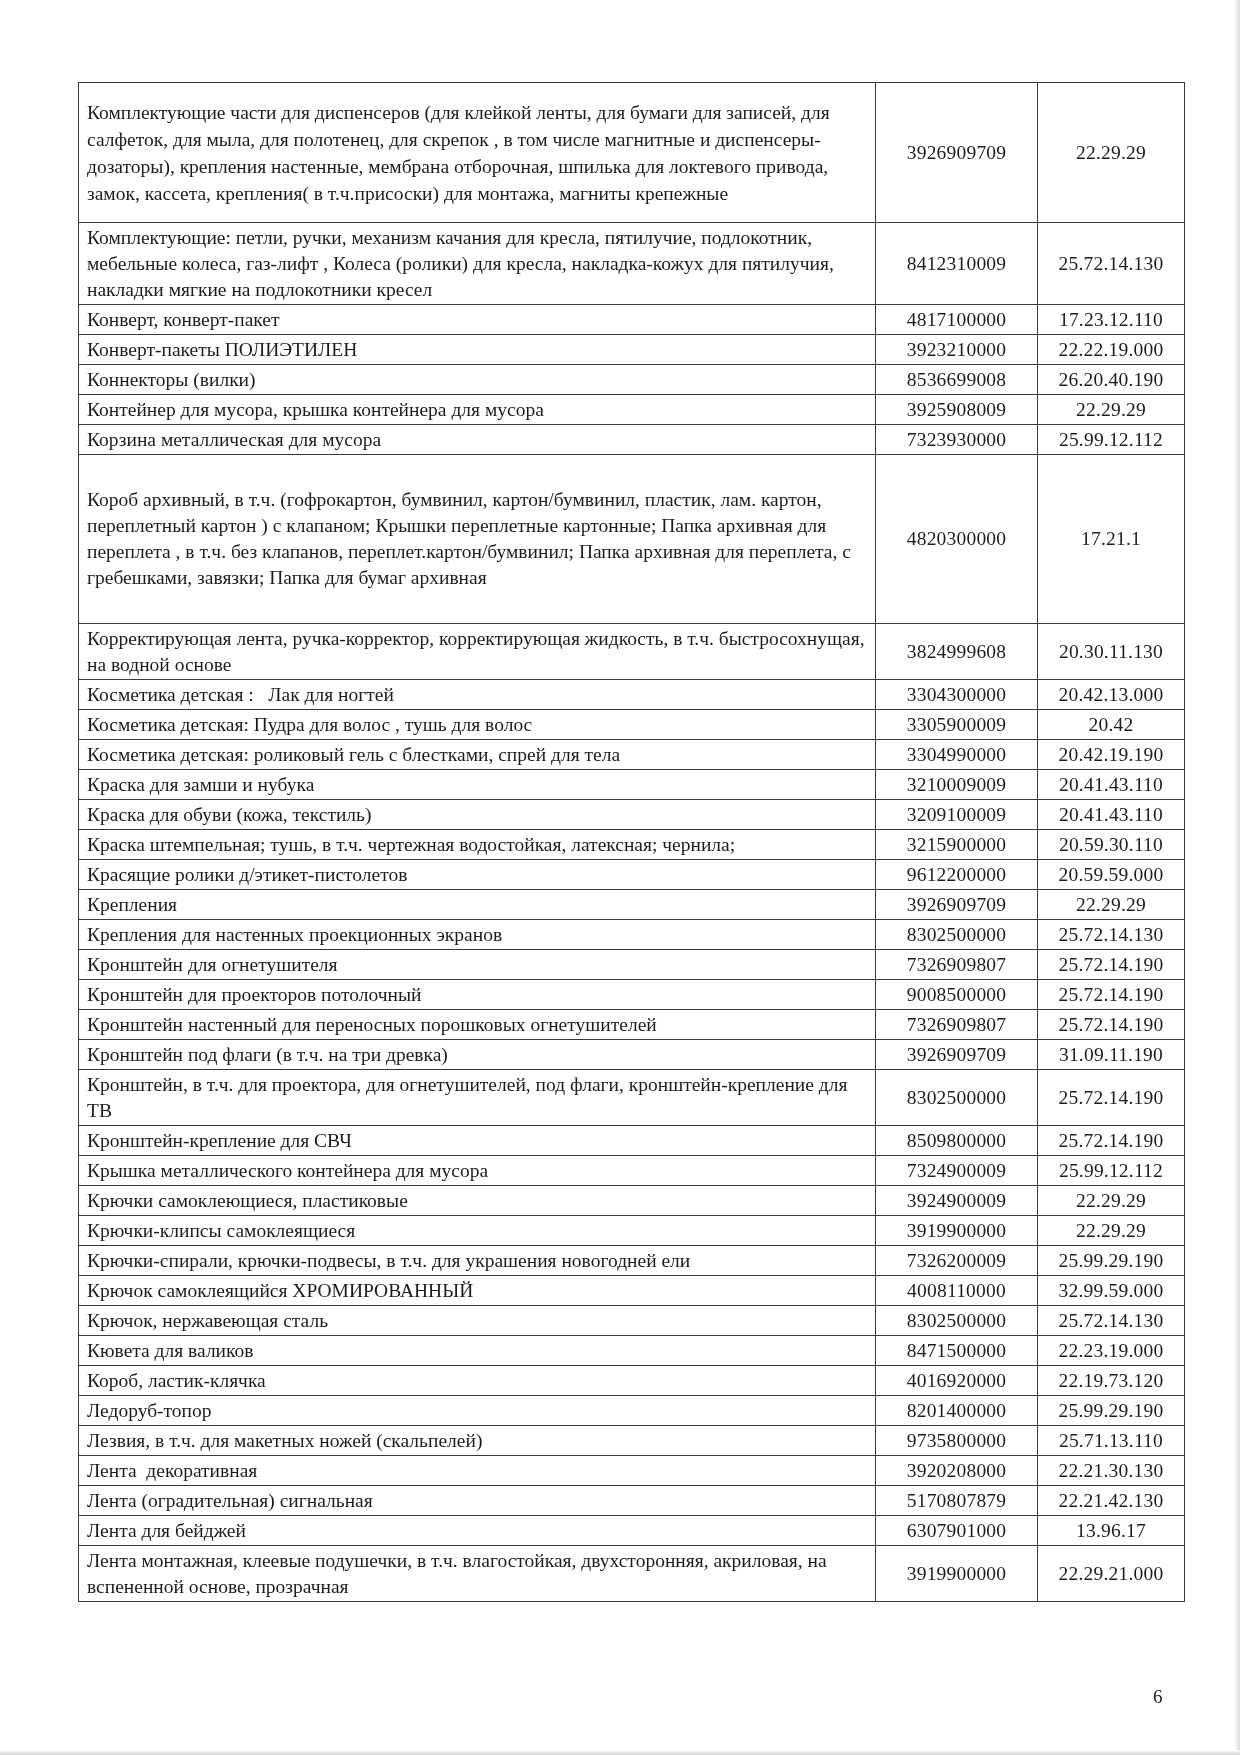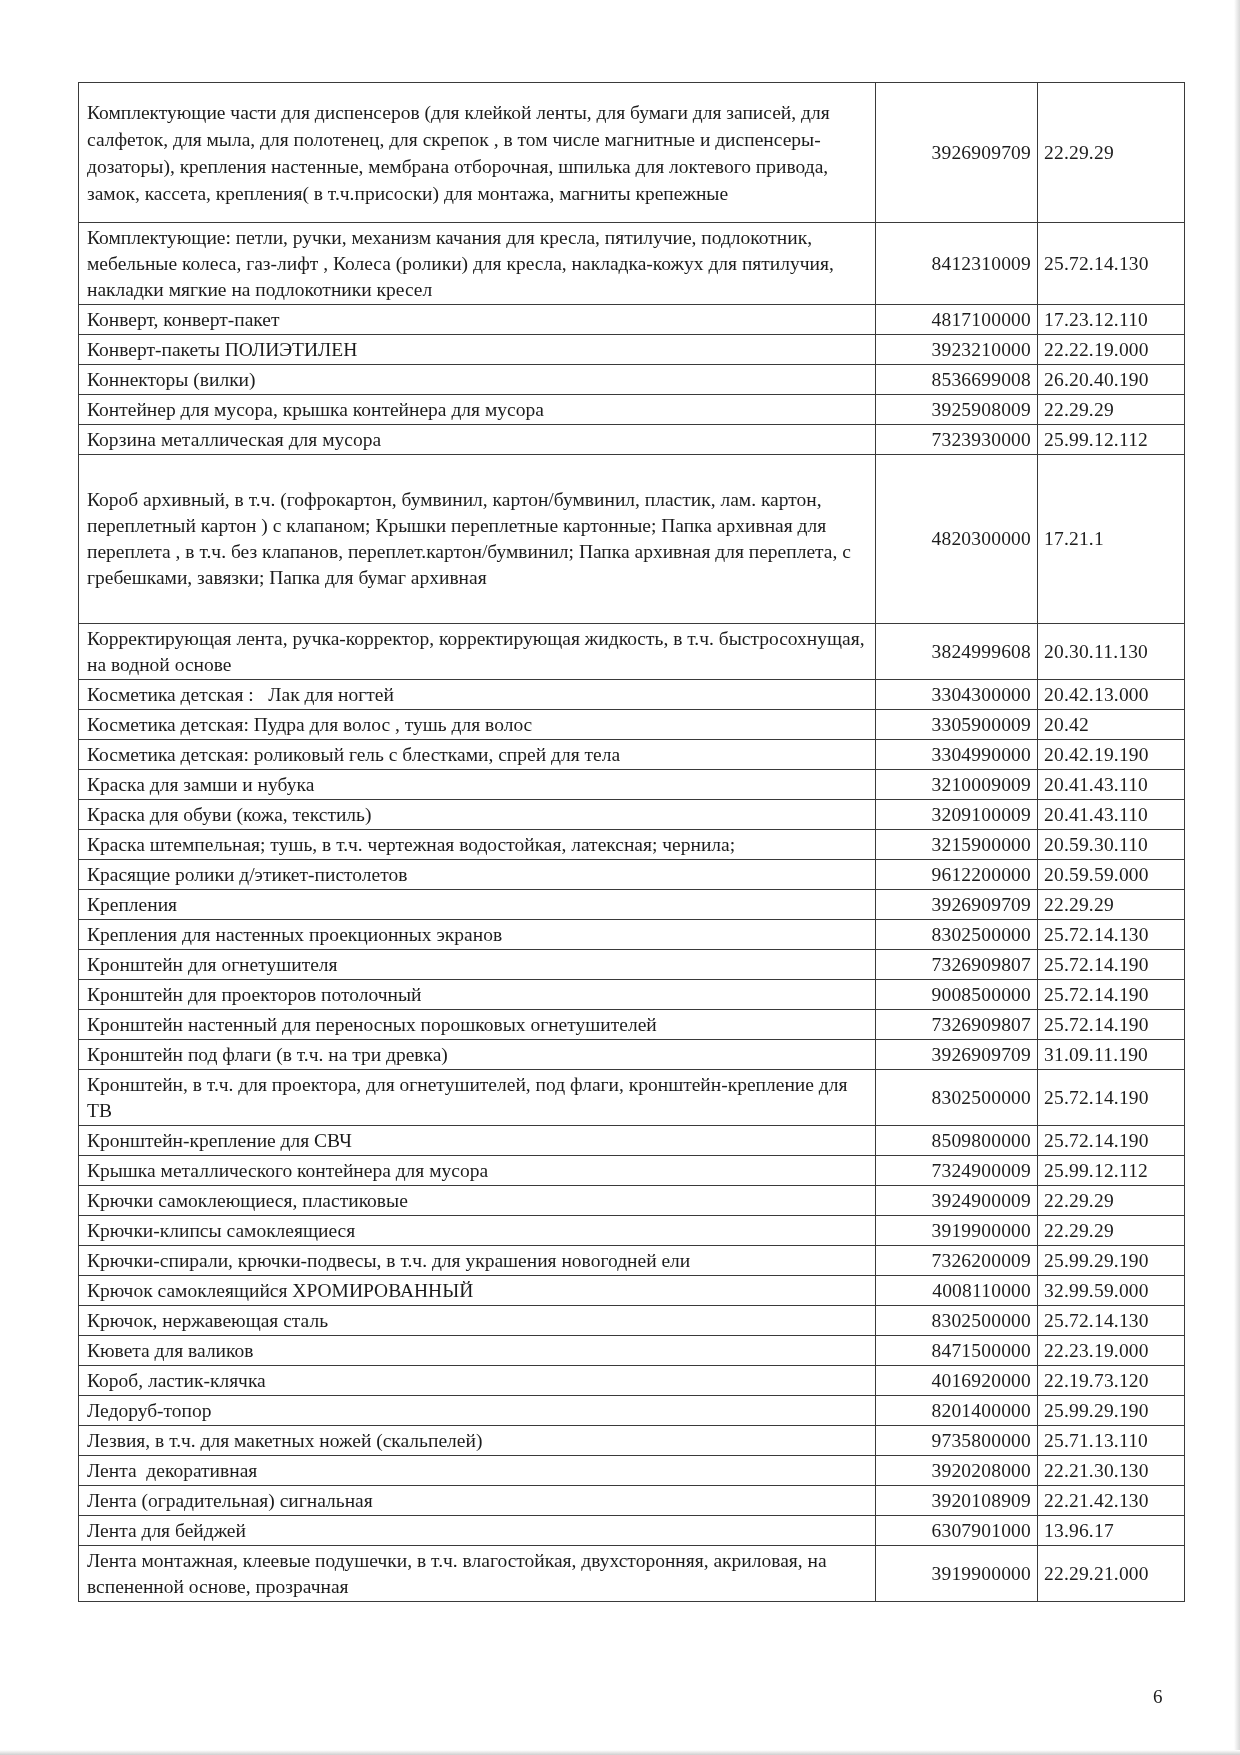--- a/index.html
+++ b/index.html
@@ -14,22 +14,22 @@
   table.goods {
     position: absolute; left: 78px; top: 82px; width: 1106px;
     border-collapse: collapse; table-layout: fixed;
     font-size: 19.5px;
   }
   table.goods td {
     border: 1.5px solid #3a3a3a; vertical-align: middle; padding: 0 6px;
     line-height: 26px; height: 29px;
   }
   table.goods td.name { text-align: left; padding-left: 8px; }
-  table.goods td.code { text-align: right; letter-spacing: 0.2px; }
-  table.goods td.okpd { text-align: left; letter-spacing: 0.2px; }
+  table.goods td.code { text-align: center; letter-spacing: 0.2px; }
+  table.goods td.okpd { text-align: center; letter-spacing: 0.2px; }
   col.c1 { width: 797px; }
   col.c2 { width: 162px; }
   col.c3 { width: 147px; }
   .page-number { position: absolute; left: 1153px; top: 1686px; font-size: 19px; }
 </style>
 </head>
 <body>
 
 <div class="page-edge-right"></div>
 <div class="page-edge-bottom"></div>
@@ -211,21 +211,21 @@
       <td class="code">9735800000</td>
       <td class="okpd">25.71.13.110</td>
     </tr>
     <tr>
       <td class="name" style="white-space:pre">Лента  декоративная</td>
       <td class="code">3920208000</td>
       <td class="okpd">22.21.30.130</td>
     </tr>
     <tr>
       <td class="name">Лента (оградительная) сигнальная</td>
-      <td class="code">3920108909</td>
+      <td class="code">5170807879</td>
       <td class="okpd">22.21.42.130</td>
     </tr>
     <tr>
       <td class="name">Лента для бейджей</td>
       <td class="code">6307901000</td>
       <td class="okpd">13.96.17</td>
     </tr>
     <tr style="height:56px">
       <td class="name">Лента монтажная, клеевые подушечки, в т.ч. влагостойкая, двухсторонняя, акриловая, на вспененной основе, прозрачная</td>
       <td class="code">3919900000</td>

